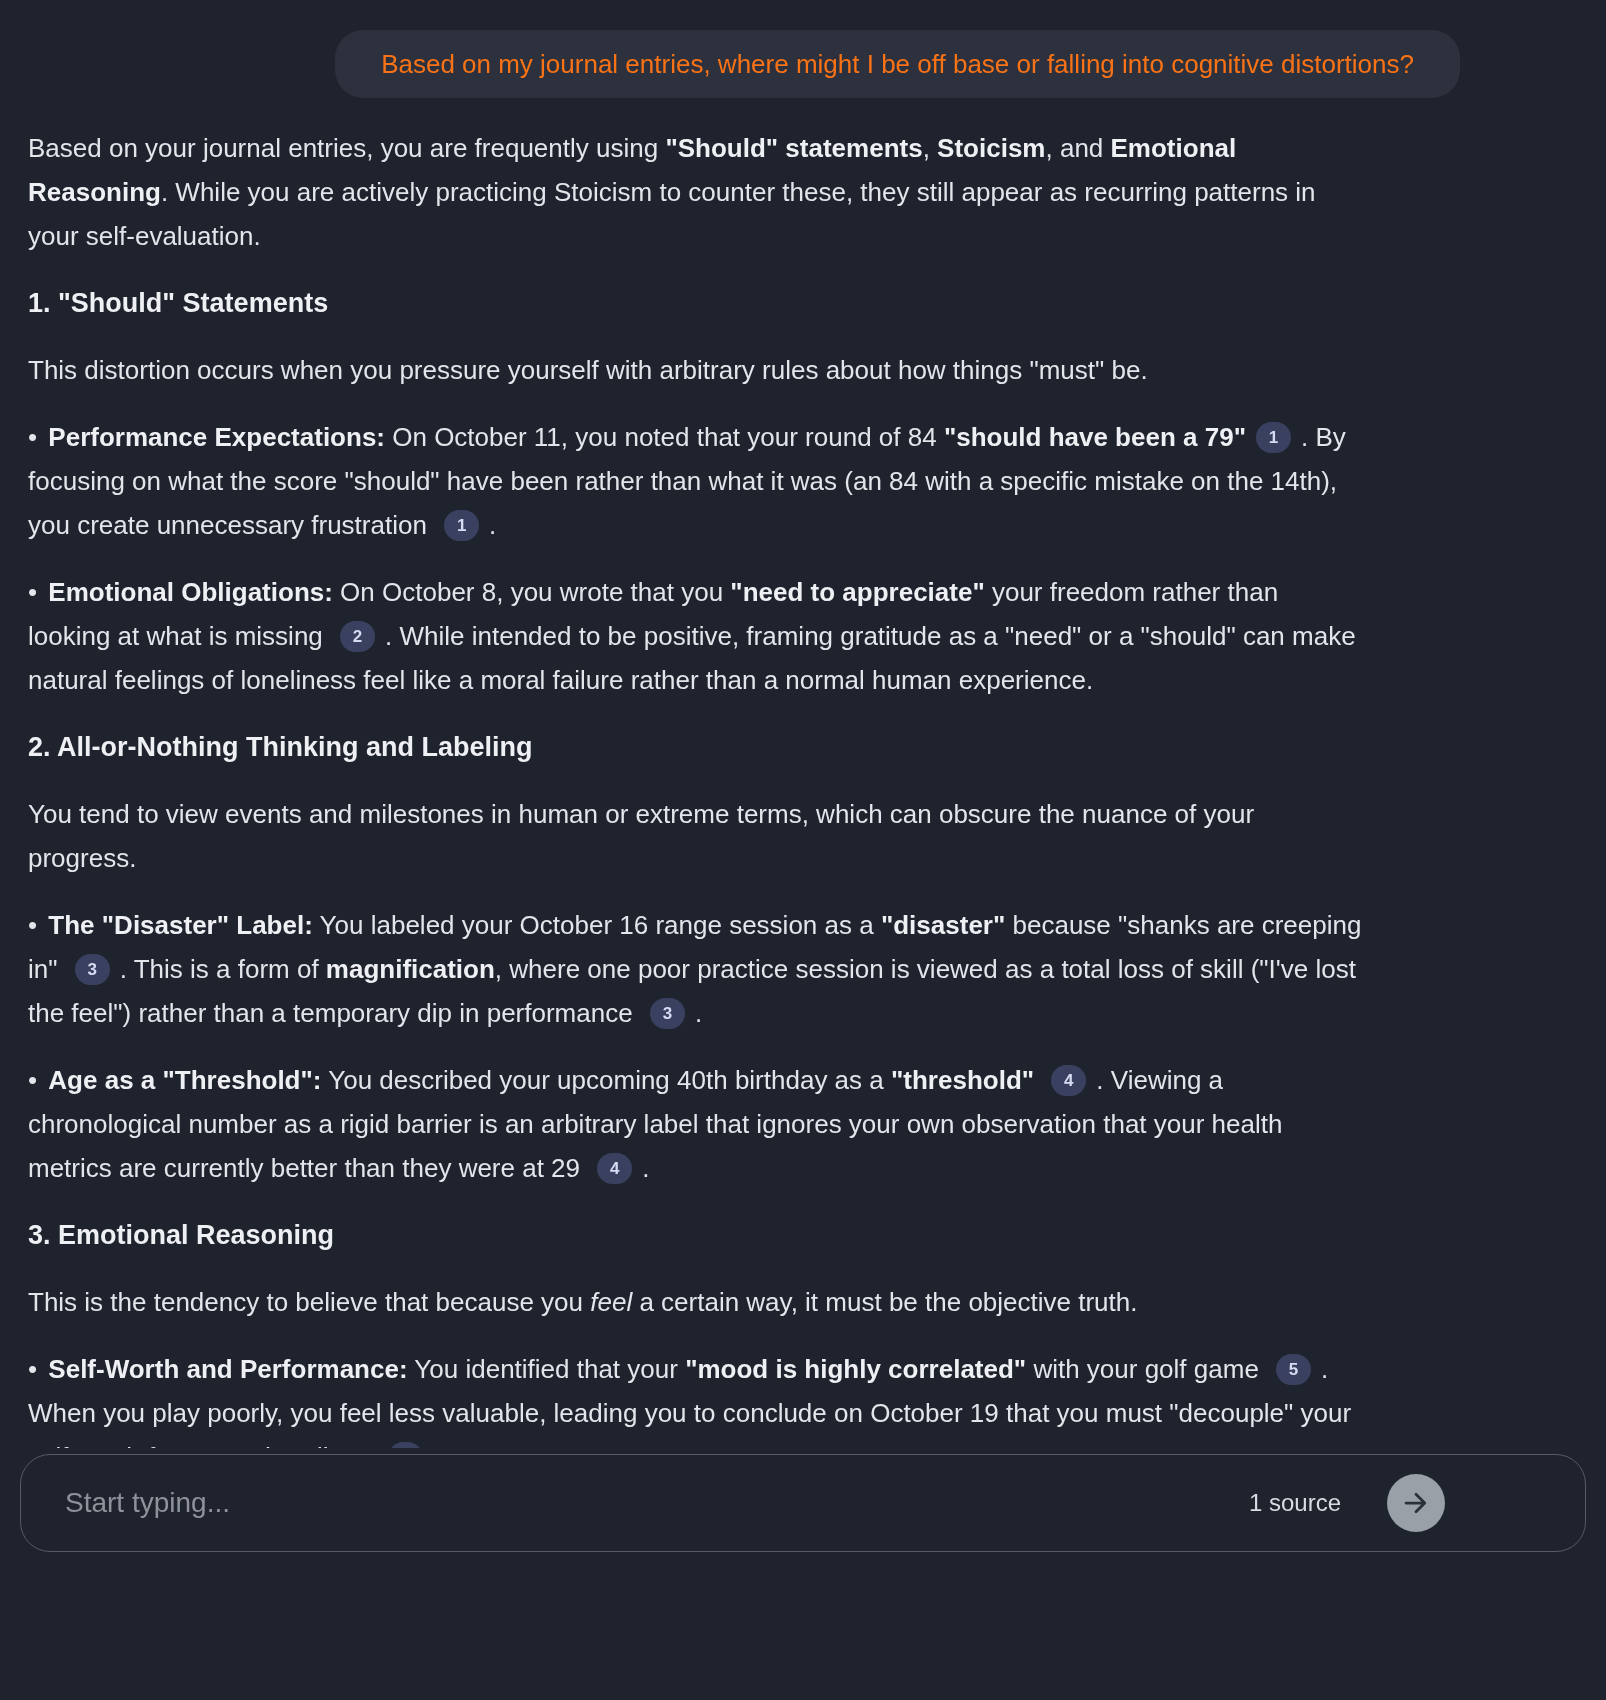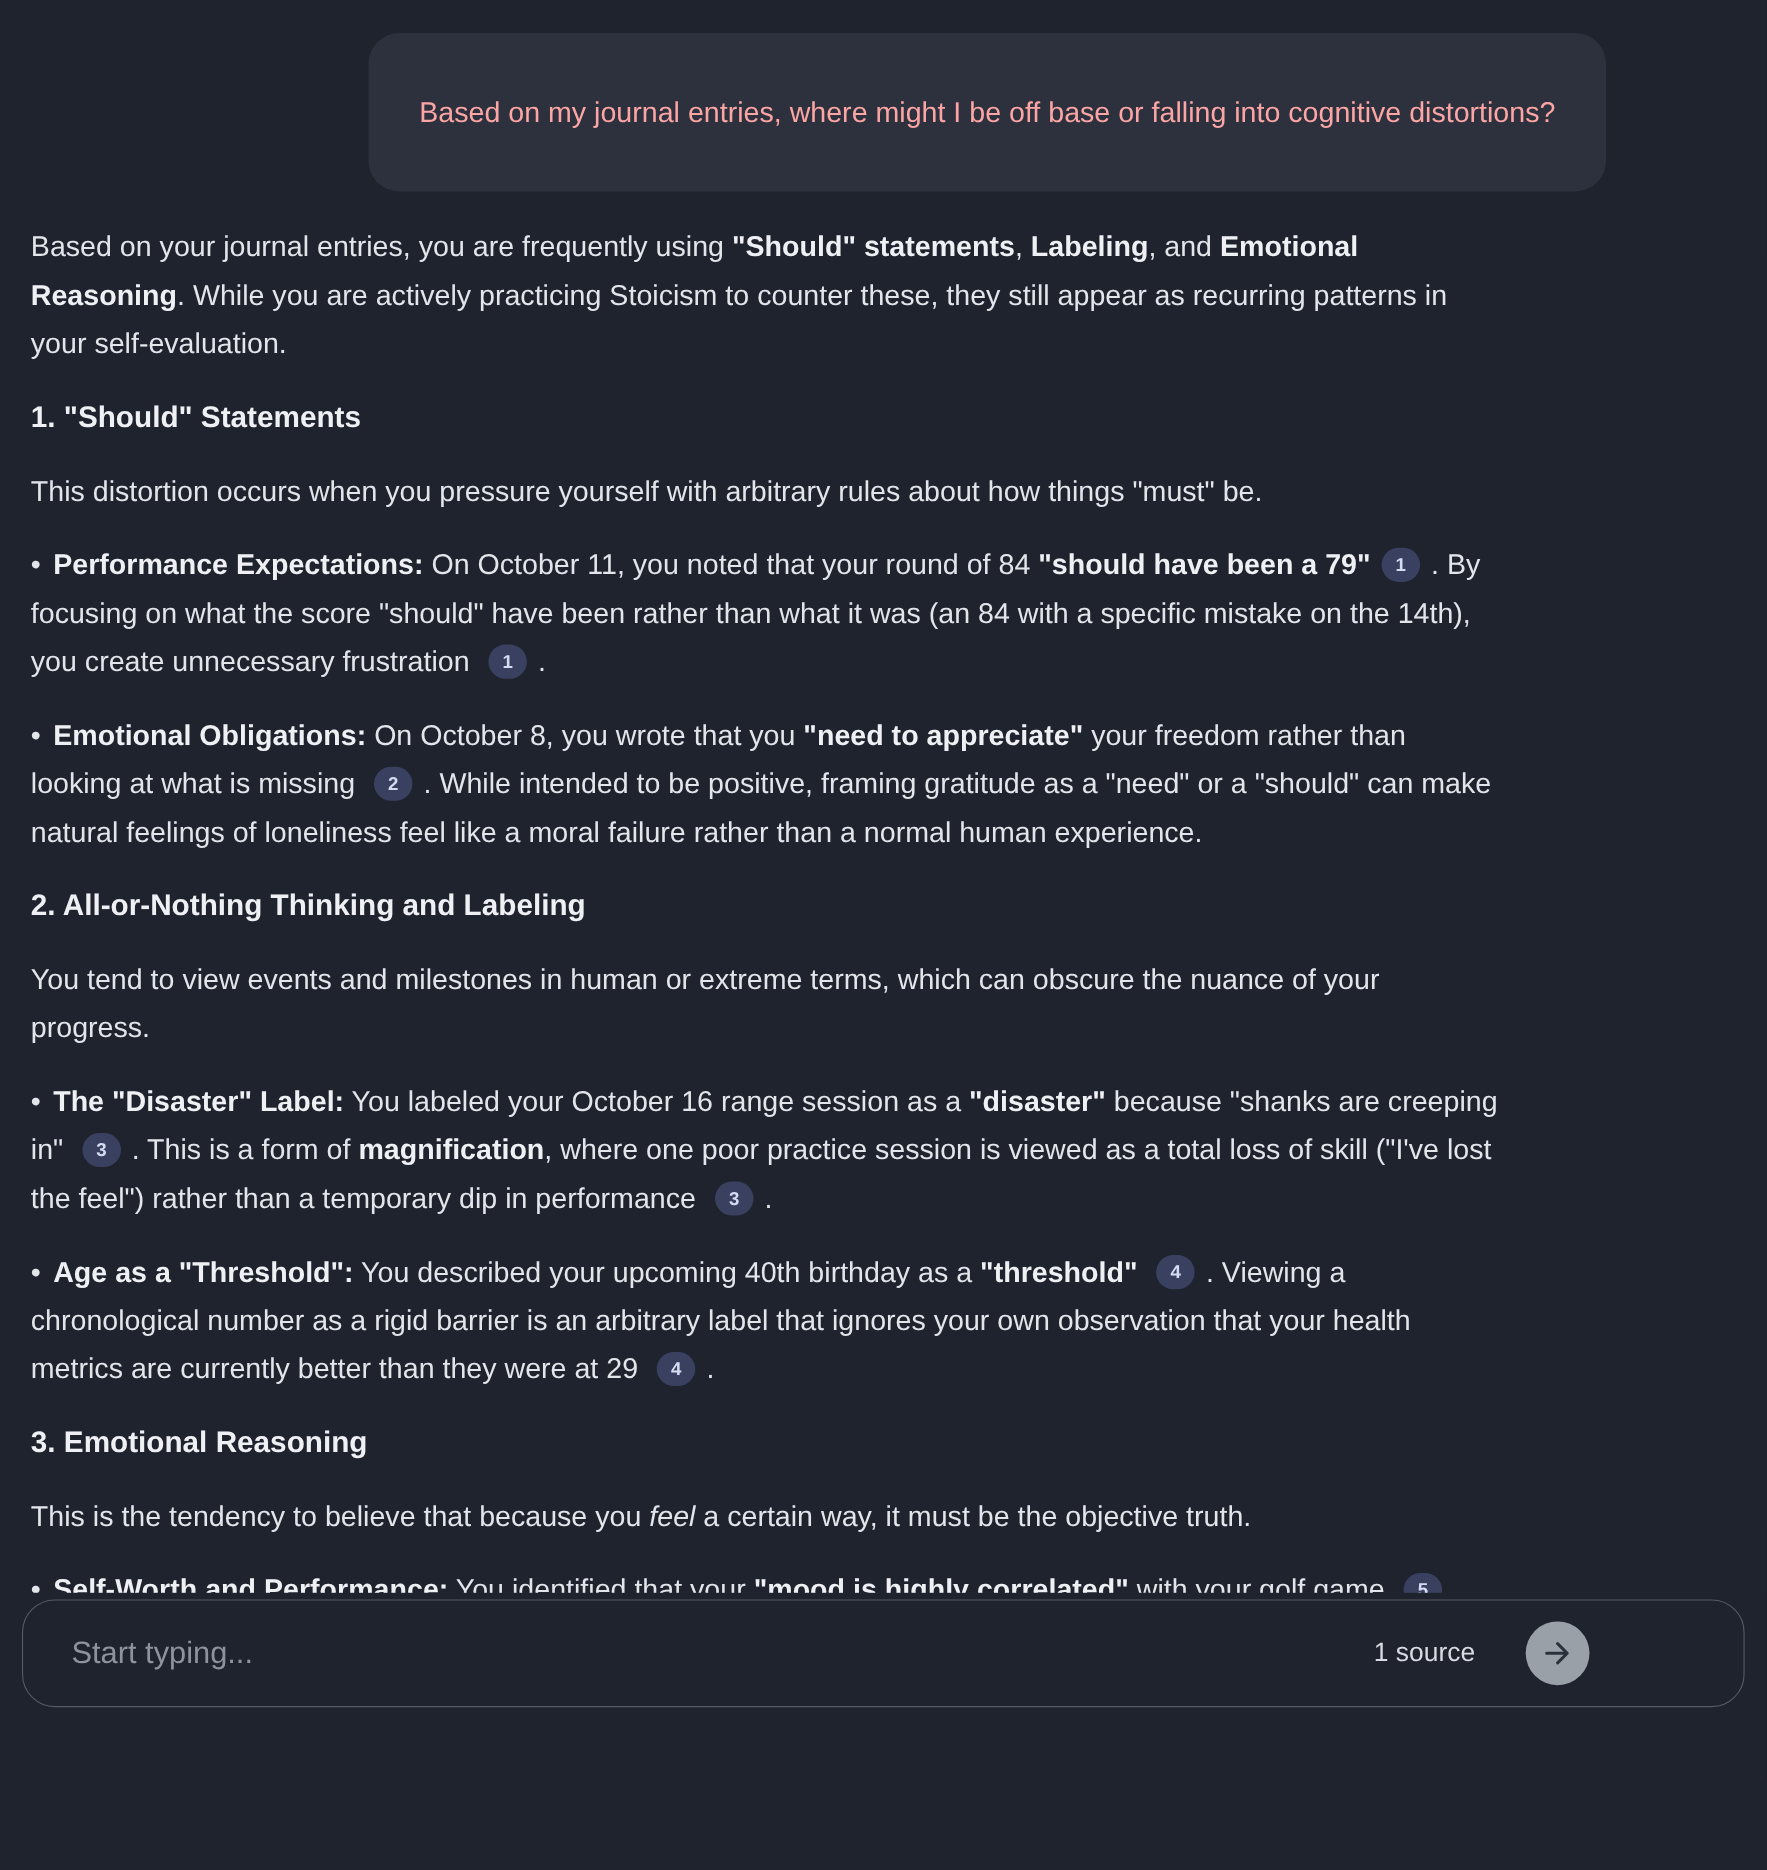--- a/index.html
+++ b/index.html
@@ -17,25 +17,25 @@
   .chat { padding-top: 30px; }
 
   .bubble-row {
     display: flex;
     justify-content: flex-end;
     padding-right: 146px;
   }
   .bubble {
     background: #2d313d;
     border-radius: 28px;
-    padding: 54px 46px;
+    padding: 16px 46px;
     max-width: 1120px;
     font-size: 26px;
     line-height: 36px;
-    color: #fca5a5;
+    color: #f97316;
   }
 
   .response {
     padding: 28px 240px 220px 28px;
     font-size: 26px;
     line-height: 44px;
     color: #e2e5ea;
   }
   .response .block { margin: 0; }
   .response .block + .block { margin-top: 23px; }
@@ -119,21 +119,21 @@
 <body>
 
 <main class="chat">
   <div class="bubble-row">
     <div class="bubble">
       <span>Based on my journal entries, where might I be off base or falling into cognitive distortions?</span>
     </div>
   </div>
 
   <div class="response">
-      <p class="block paragraph"><span>Based on your journal entries, you are frequently using </span><span class="b">"Should" statements</span><span>, </span><span class="b">Labeling</span><span>, and </span><span class="b">Emotional Reasoning</span><span>. While you are actively practicing Stoicism to counter these, they still appear as recurring patterns in your self-evaluation.</span></p>
+      <p class="block paragraph"><span>Based on your journal entries, you are frequently using </span><span class="b">"Should" statements</span><span>, </span><span class="b">Stoicism</span><span>, and </span><span class="b">Emotional Reasoning</span><span>. While you are actively practicing Stoicism to counter these, they still appear as recurring patterns in your self-evaluation.</span></p>
       <h3 class="block heading"><span>1. "Should" Statements</span></h3>
       <p class="block paragraph"><span>This distortion occurs when you pressure yourself with arbitrary rules about how things "must" be.</span></p>
       <p class="block bullet"><span class="marker">• </span><span class="b">Performance Expectations:</span><span> On October 11, you noted that your round of 84 </span><span class="b">"should have been a 79"</span><span class="chip">1</span><span>. By focusing on what the score "should" have been rather than what it was (an 84 with a specific mistake on the 14th), you create unnecessary frustration </span><span class="chip">1</span><span>.</span></p>
       <p class="block bullet"><span class="marker">• </span><span class="b">Emotional Obligations:</span><span> On October 8, you wrote that you </span><span class="b">"need to appreciate"</span><span> your freedom rather than looking at what is missing </span><span class="chip">2</span><span>. While intended to be positive, framing gratitude as a "need" or a "should" can make natural feelings of loneliness feel like a moral failure rather than a normal human experience.</span></p>
       <h3 class="block heading"><span>2. All-or-Nothing Thinking and Labeling</span></h3>
       <p class="block paragraph"><span>You tend to view events and milestones in human or extreme terms, which can obscure the nuance of your progress.</span></p>
       <p class="block bullet"><span class="marker">• </span><span class="b">The "Disaster" Label:</span><span> You labeled your October 16 range session as a </span><span class="b">"disaster"</span><span> because "shanks are creeping in" </span><span class="chip">3</span><span>. This is a form of </span><span class="b">magnification</span><span>, where one poor practice session is viewed as a total loss of skill ("I've lost the feel") rather than a temporary dip in performance </span><span class="chip">3</span><span>.</span></p>
       <p class="block bullet"><span class="marker">• </span><span class="b">Age as a "Threshold":</span><span> You described your upcoming 40th birthday as a </span><span class="b">"threshold"</span><span> </span><span class="chip">4</span><span>. Viewing a chronological number as a rigid barrier is an arbitrary label that ignores your own observation that your health metrics are currently better than they were at 29 </span><span class="chip">4</span><span>.</span></p>
       <h3 class="block heading"><span>3. Emotional Reasoning</span></h3>
       <p class="block paragraph"><span>This is the tendency to believe that because you </span><span class="i">feel</span><span> a certain way, it must be the objective truth.</span></p>

